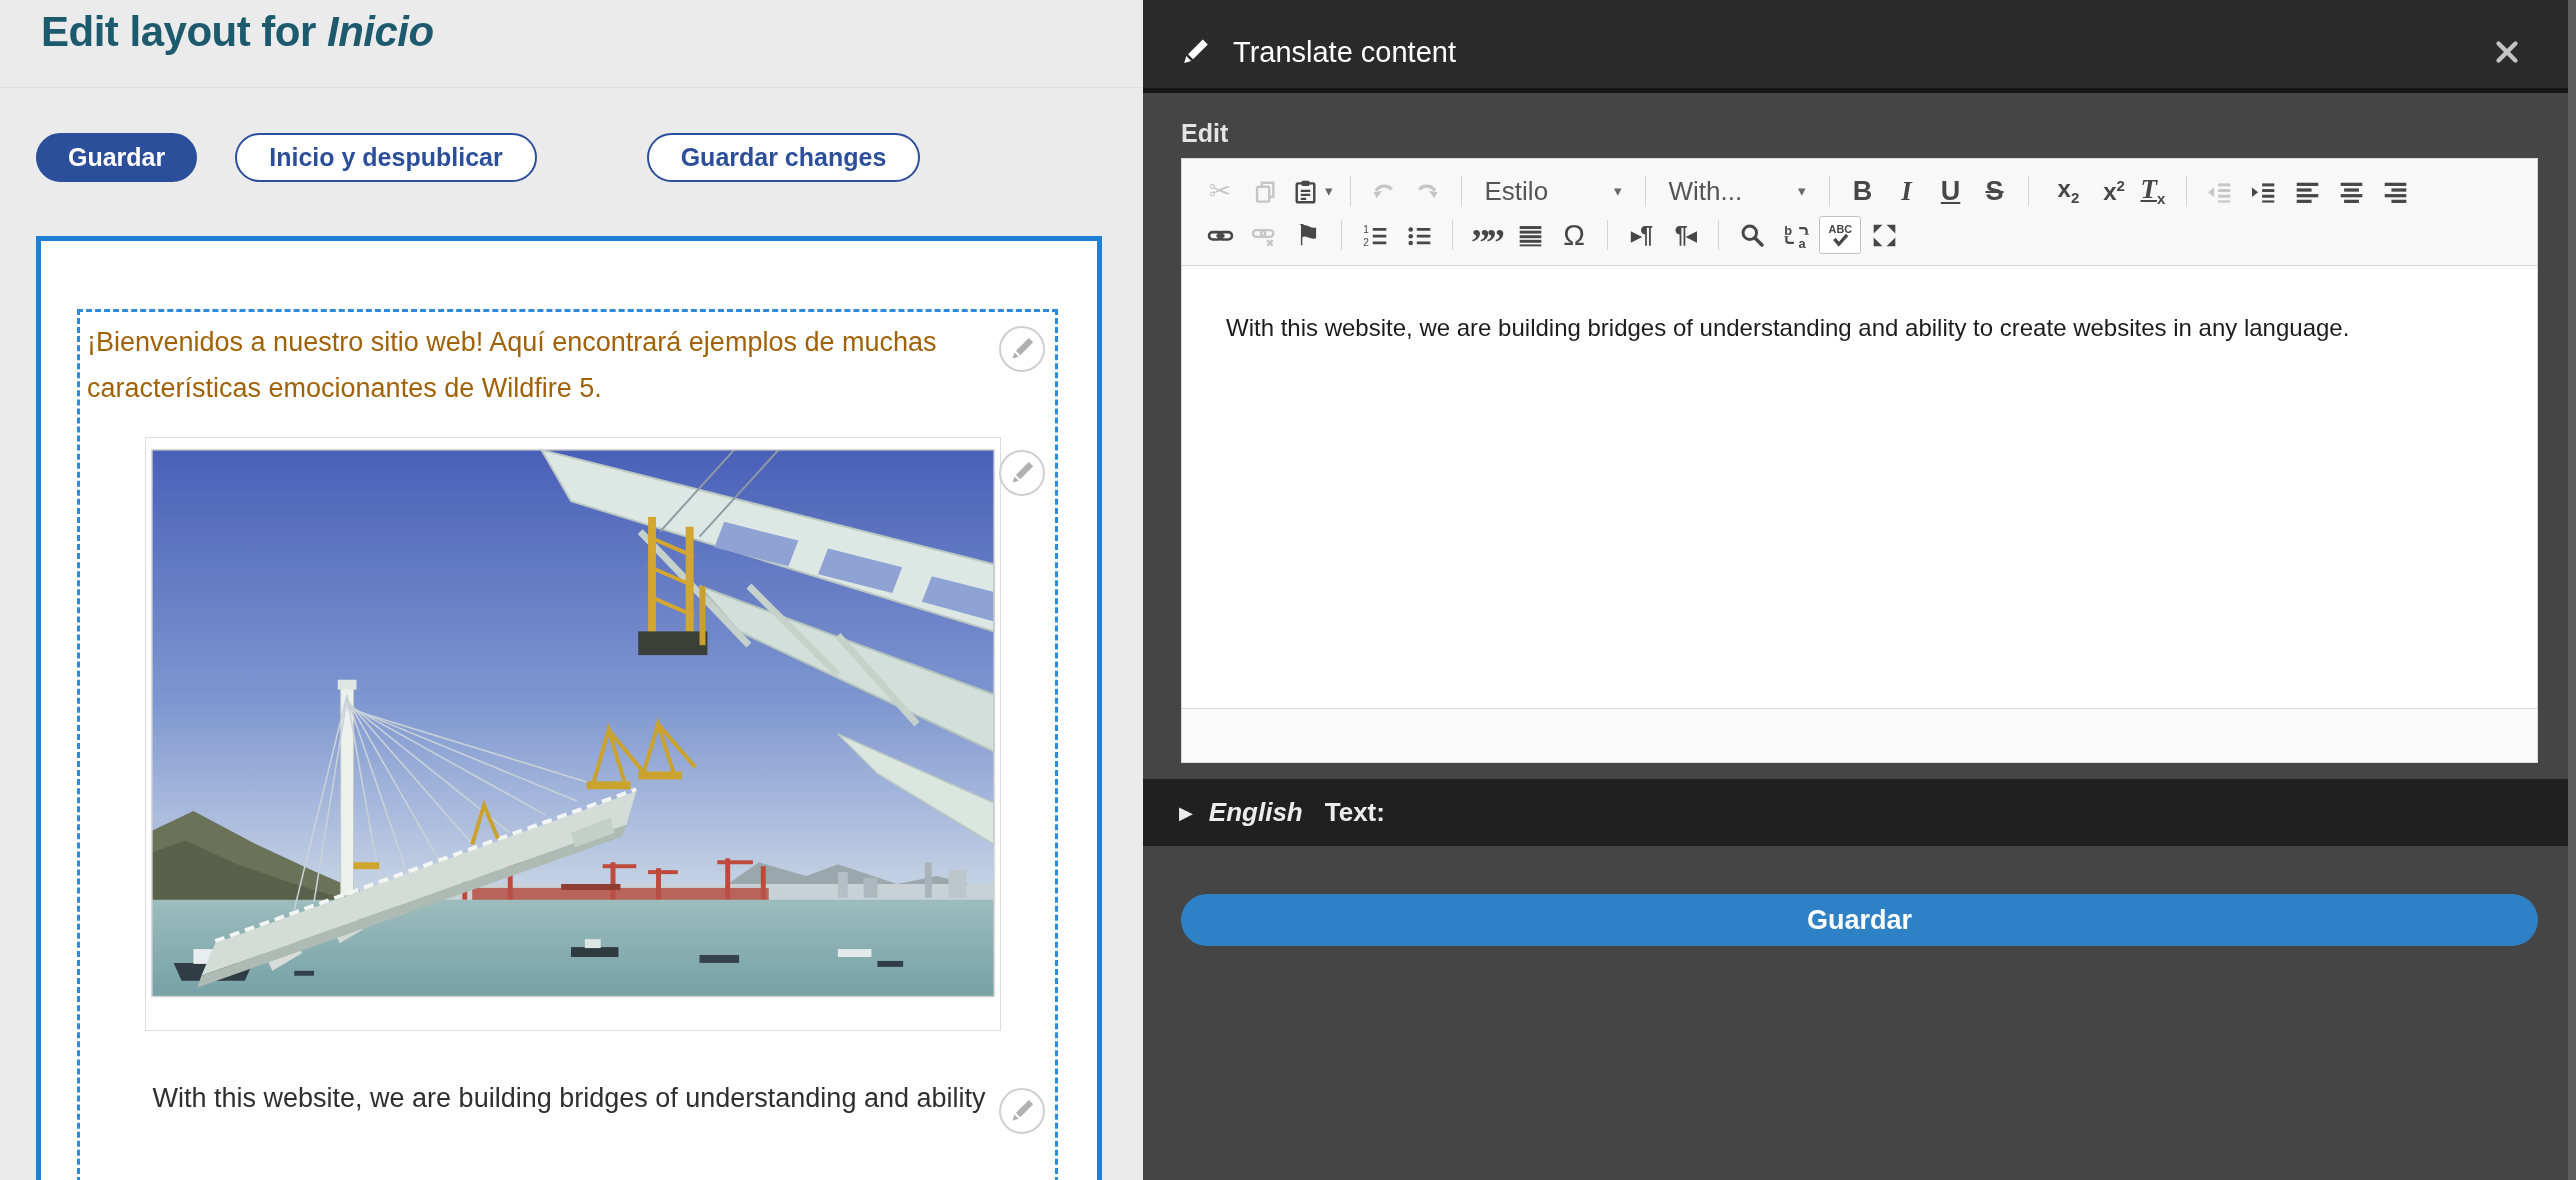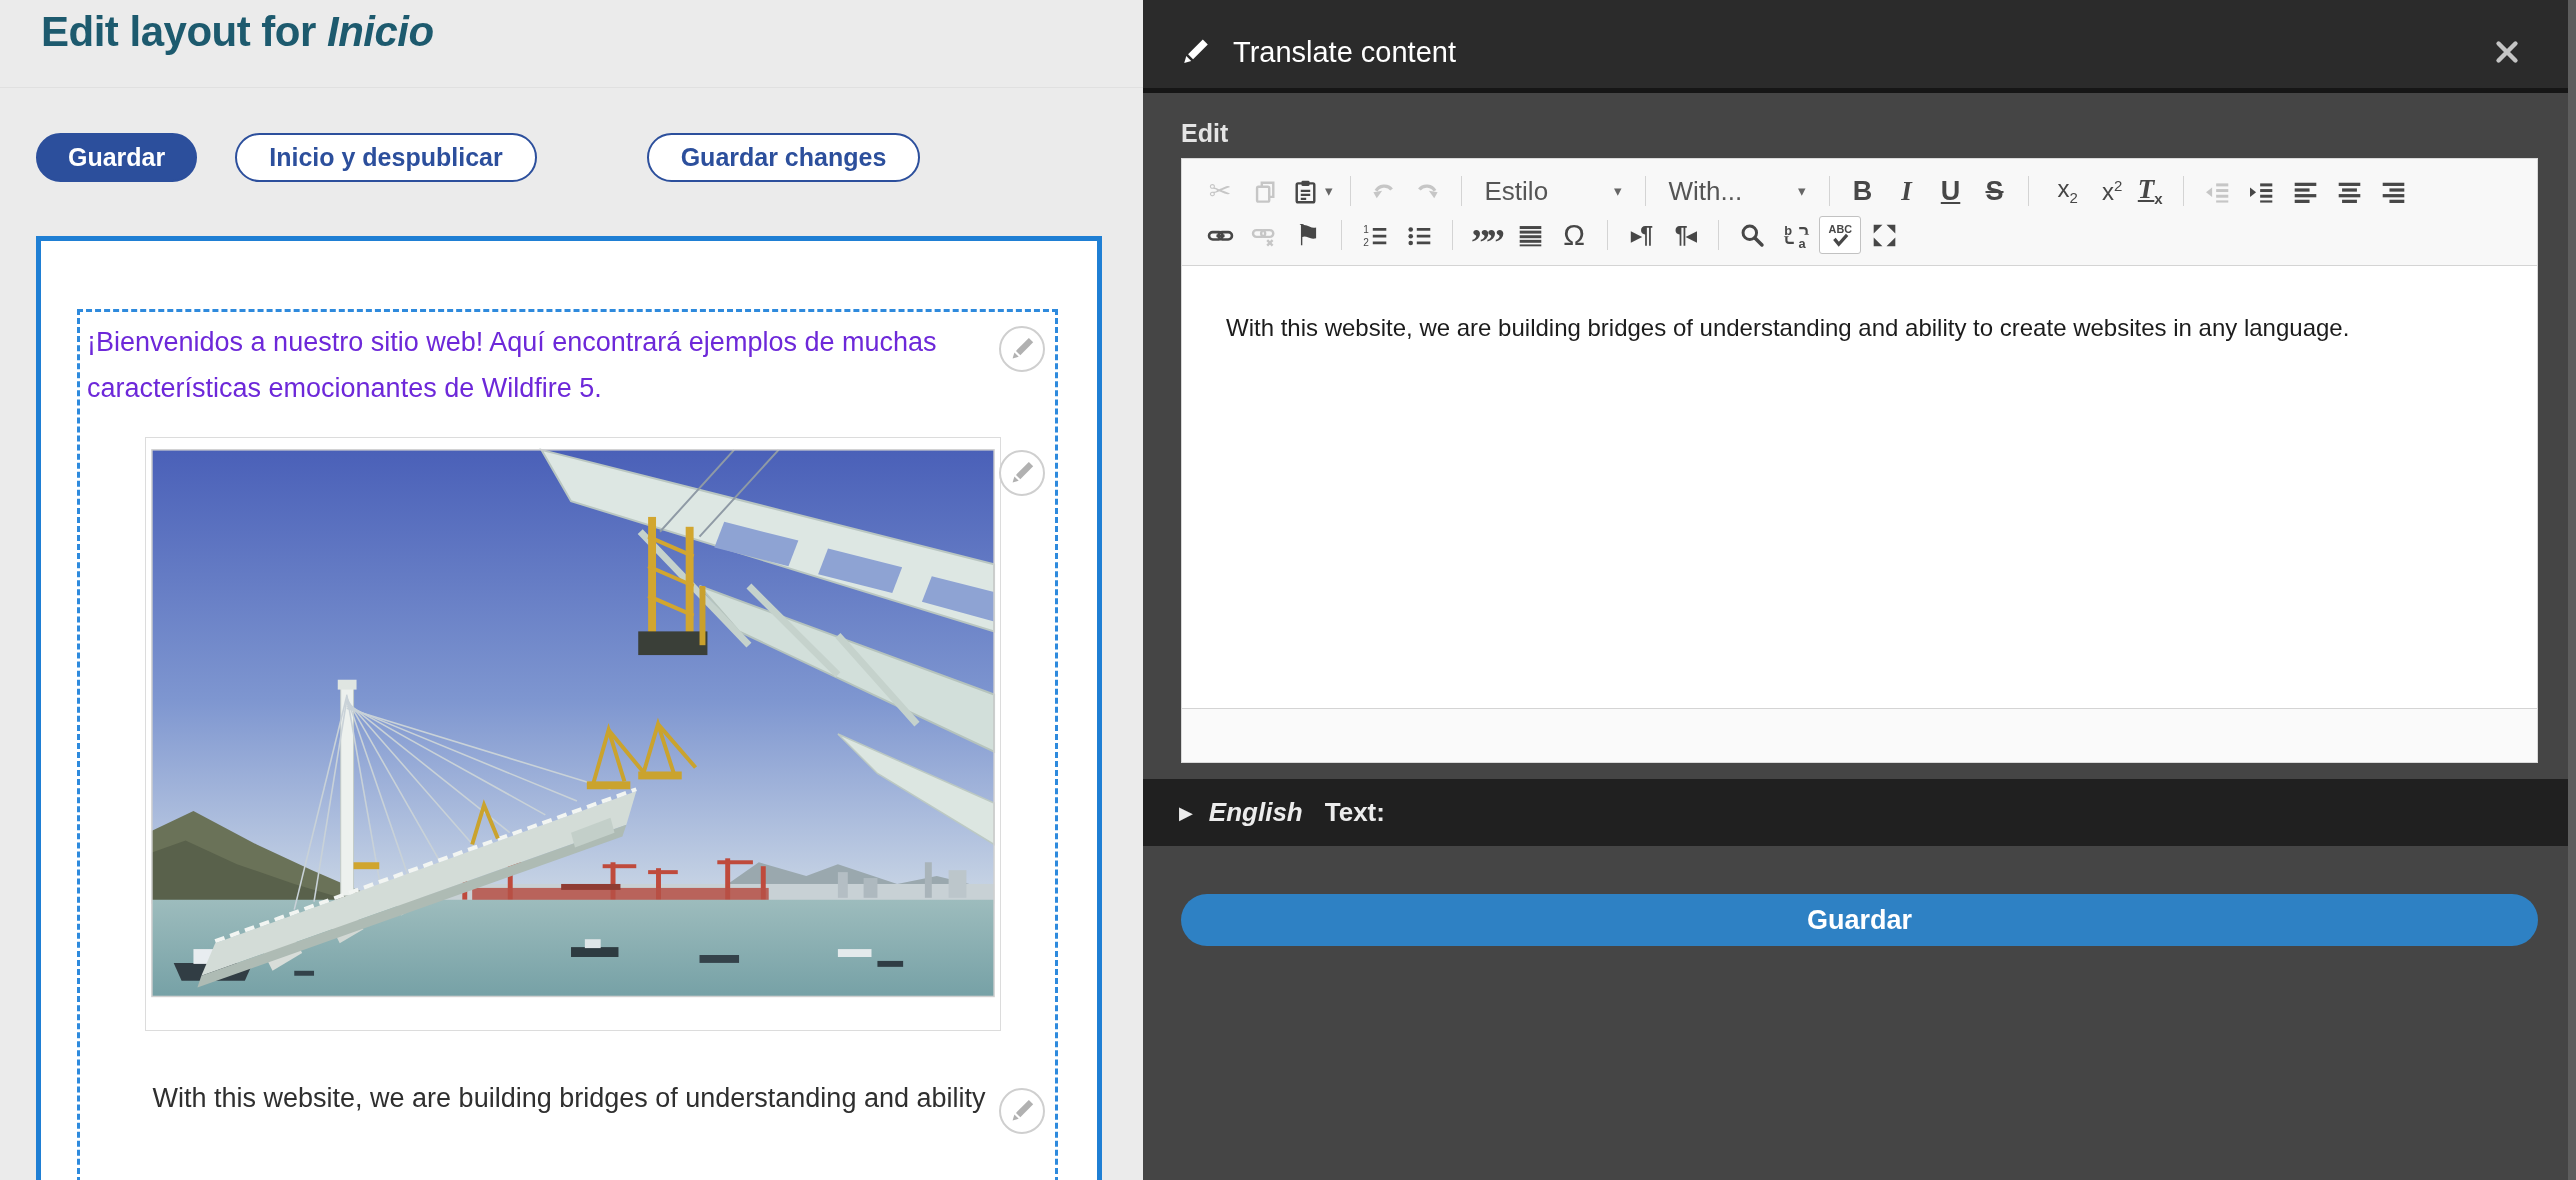--- a/index.html
+++ b/index.html
@@ -16,21 +16,21 @@
   .pill { height:49px; border-radius:25px; font-size:25px; font-weight:bold; display:inline-flex; align-items:center; justify-content:center; cursor:pointer; }
   .pill.primary { background:#2c4f9c; color:#ffffff; padding:0 30px; border:2px solid #2c4f9c; margin-right:38px; }
   .pill.outline { background:#ffffff; color:#2c4f9c; padding:0 32px; border:2px solid #2c4f9c; }
   .pill.outline + .pill.outline { margin-left:55px; }
   .pill.outline:first-of-type { margin-right:0; }
   .btn-row .pill:nth-child(2) { margin-right:55px; }
 
   .canvas { position:absolute; left:36px; top:236px; width:1066px; height:971px; background:#ffffff; border:5px solid #1f7fd4; }
   .dashed-region { position:absolute; left:77px; top:309px; width:981px; height:892px; border:3px dashed #2e8add; }
 
-  .text-block-1 { position:absolute; left:87px; top:319px; width:941px; font-size:27px; line-height:46px; color:#6d28d9; }
+  .text-block-1 { position:absolute; left:87px; top:319px; width:941px; font-size:27px; line-height:46px; color:#a16207; }
   .text-block-1 span, .text-block-2 span { display:block; }
   .text-block-2 { position:absolute; left:80px; top:1074px; width:978px; text-align:center; font-size:27px; line-height:48px; color:#2f2f2f; }
 
   .image-block { position:absolute; left:145px; top:437px; width:856px; height:594px; background:#ffffff; border:1px solid #dcdcdc; }
   .image-block svg { display:block; width:100%; height:100%; }
 
   .edit-pencil { position:absolute; width:46px; height:46px; border-radius:50%; background:#ffffff; border:2px solid #cfcfcf; display:flex; align-items:center; justify-content:center; z-index:5; cursor:pointer; }
   .edit-pencil svg { width:28px; height:28px; }
   .pencil-1 { left:999px; top:326px; }
   .pencil-2 { left:999px; top:450px; }
@@ -53,21 +53,21 @@
   .tb-btn { min-width:42px; height:38px; display:inline-flex; align-items:center; justify-content:center; color:#474747; margin:0 1px; border-radius:3px; cursor:pointer; border:1px solid transparent; padding:0 4px; }
   .tb-btn.disabled { color:#c6c6c6; cursor:default; }
   .tb-btn.pressed { background:#ffffff; border:1px solid #c2c2c2; }
   .tb-sep { width:1px; height:30px; background:#d4d4d4; margin:0 11px; }
   .tb-btn .ic { width:27px; height:27px; fill:currentColor; stroke:none; }
   .glyph { font-size:27px; line-height:1; }
   .g-bold { font-weight:bold; }
   .g-italic { font-style:italic; font-weight:bold; font-family:"Liberation Serif","DejaVu Serif",serif; }
   .g-underline { font-weight:bold; text-decoration:underline; }
   .g-strike { font-weight:bold; text-decoration:line-through; }
-  .g-script { font-weight:normal; font-size:24px;margin-left:12px; }
+  .g-script { font-weight:bold; font-size:24px;margin-left:12px; }
   .g-script sub, .g-script sup { font-size:15px; }
   .g-tx { font-weight:bold; font-style:italic; font-family:"Liberation Serif","DejaVu Serif",serif; }
   .g-tx .t-under { text-decoration:underline; }
   .g-tx sub { font-size:15px; font-style:normal; font-family:"Liberation Sans",sans-serif; }
   .g-flag { font-size:29px; }
   .g-quote { font-weight:bold; font-size:38px; letter-spacing:-4px; line-height:0.5; margin-top:14px; font-family:"Liberation Serif","DejaVu Serif",serif; }
   .g-omega { font-size:29px; }
   .g-bidi { font-size:23px; font-weight:bold; letter-spacing:-2px; }
   .combo { width:159px; justify-content:space-between; color:#555555; font-size:26px; padding:0 10px; }
   .combo .caret { margin-left:6px; }

